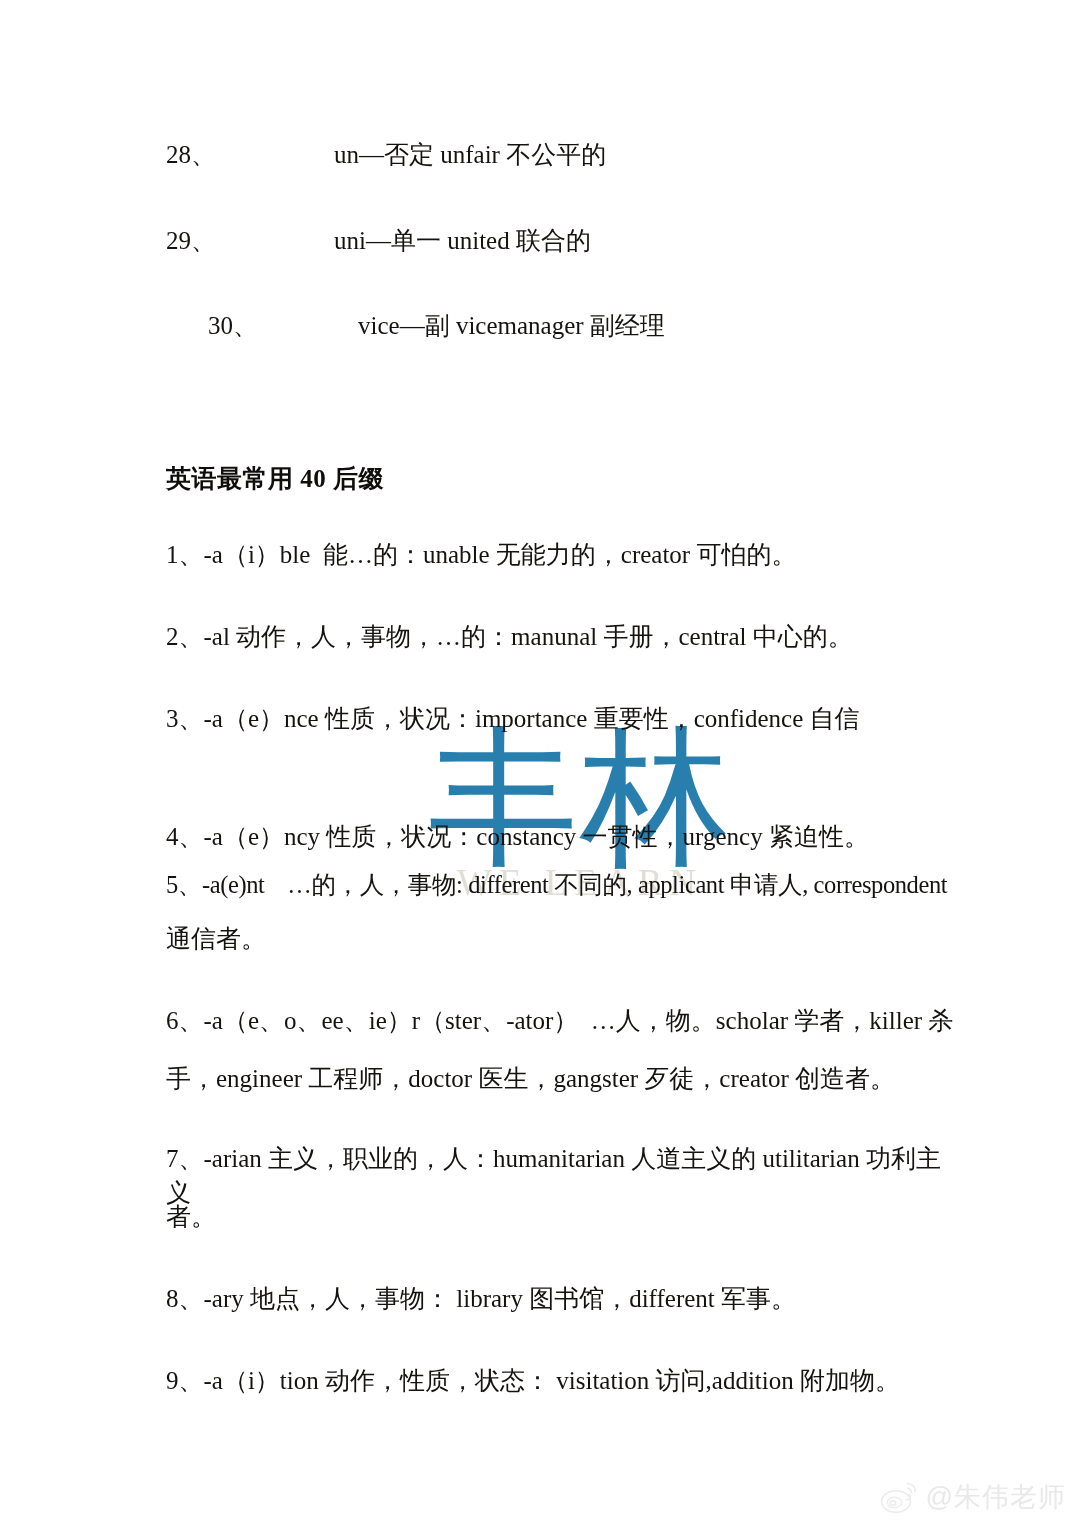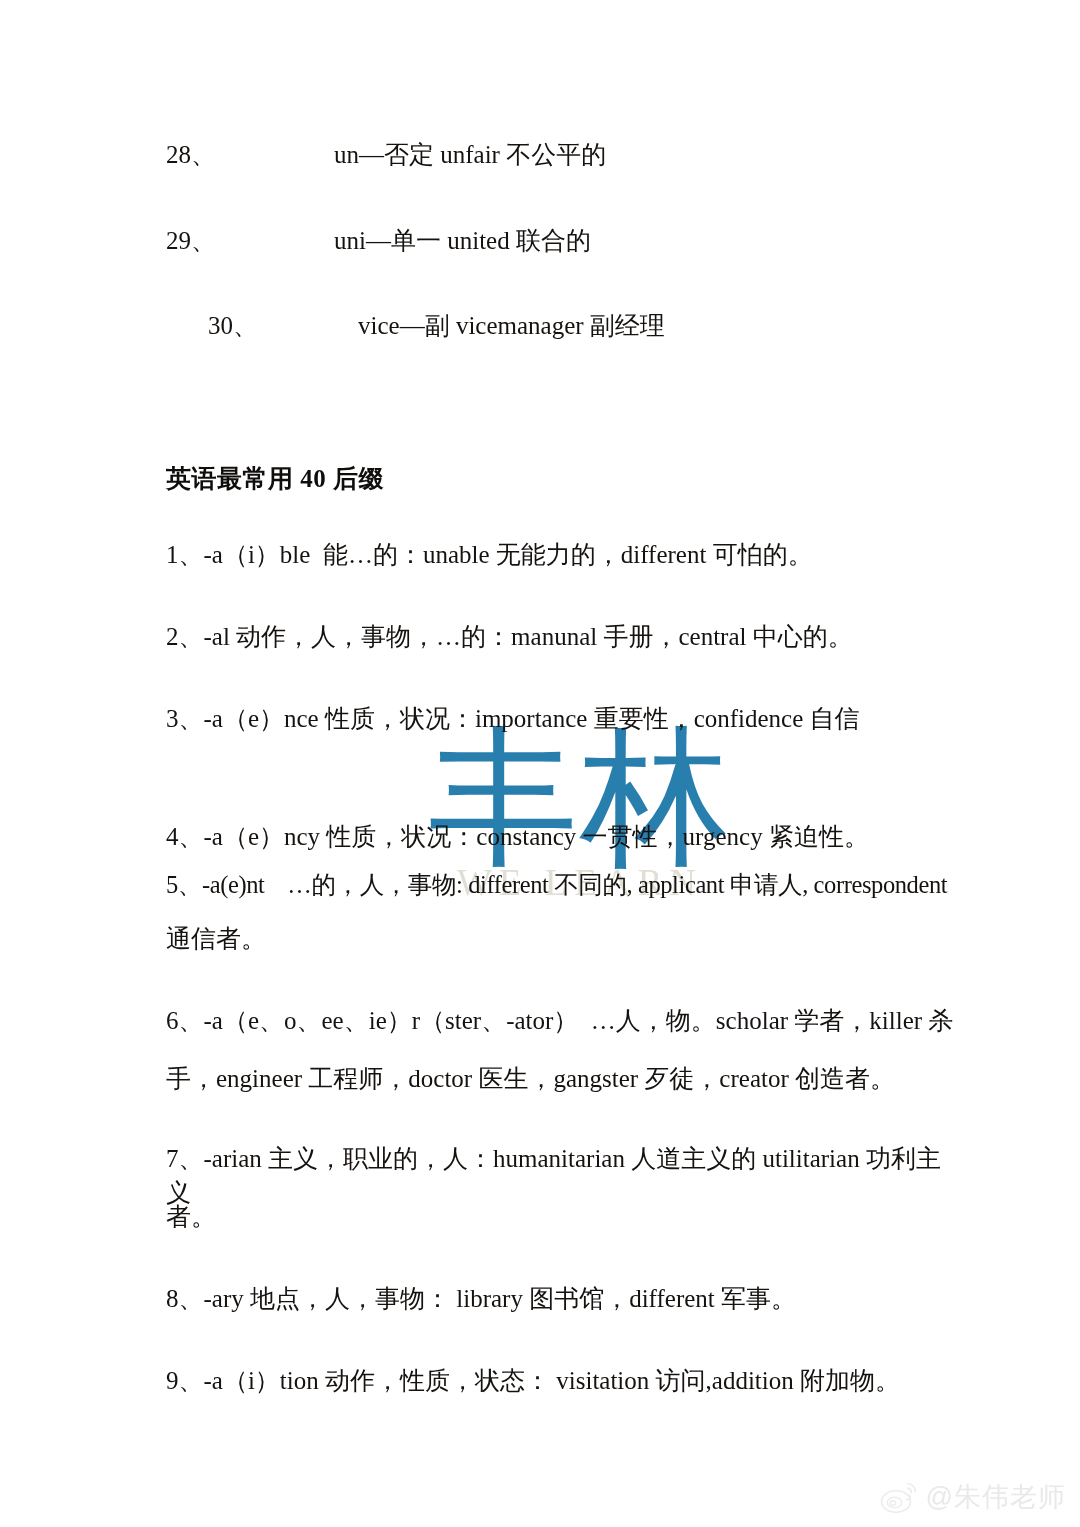--- a/index.html
+++ b/index.html
@@ -139,21 +139,21 @@
   <div class="content">
 
     <div class="para num-item" style="top:138px;"><span class="idx">28、</span><span class="gap"></span><span>un—否定 unfair 不公平的</span></div>
 
     <div class="para num-item" style="top:224px;"><span class="idx">29、</span><span class="gap"></span><span>uni—单一 united 联合的</span></div>
 
     <div class="para num-item" style="top:309px;margin-left:42px;"><span class="idx">30、</span><span class="gap" style="width:100px;"></span><span>vice—副 vicemanager 副经理</span></div>
 
     <div class="heading" style="top:462px;">英语最常用 40 后缀</div>
 
-    <div class="para" style="top:538px;"><span>1、</span><span>-a（i）ble  能…的：unable 无能力的，different 可怕的。</span></div>
+    <div class="para" style="top:538px;"><span>1、</span><span>-a（i）ble  能…的：unable 无能力的，creator 可怕的。</span></div>
 
     <div class="para" style="top:620px;"><span>2、</span><span>-al 动作，人，事物，…的：manunal 手册，central 中心的。</span></div>
 
     <div class="para" style="top:702px;"><span>3、</span><span>-a（e）nce 性质，状况：importance 重要性，confidence 自信</span></div>
 
     <div class="para" style="top:784px;margin-top:36px;"><span>4、</span><span>-a（e）ncy 性质，状况：constancy 一贯性，urgency 紧迫性。</span></div>
 
     <div class="para tight" style="top:868px;"><span>5、</span><span>-a(e)nt    …的，人，事物: different 不同的, applicant 申请人, correspondent</span></div>
     <div class="para" style="top:922px;">通信者。</div>
 

